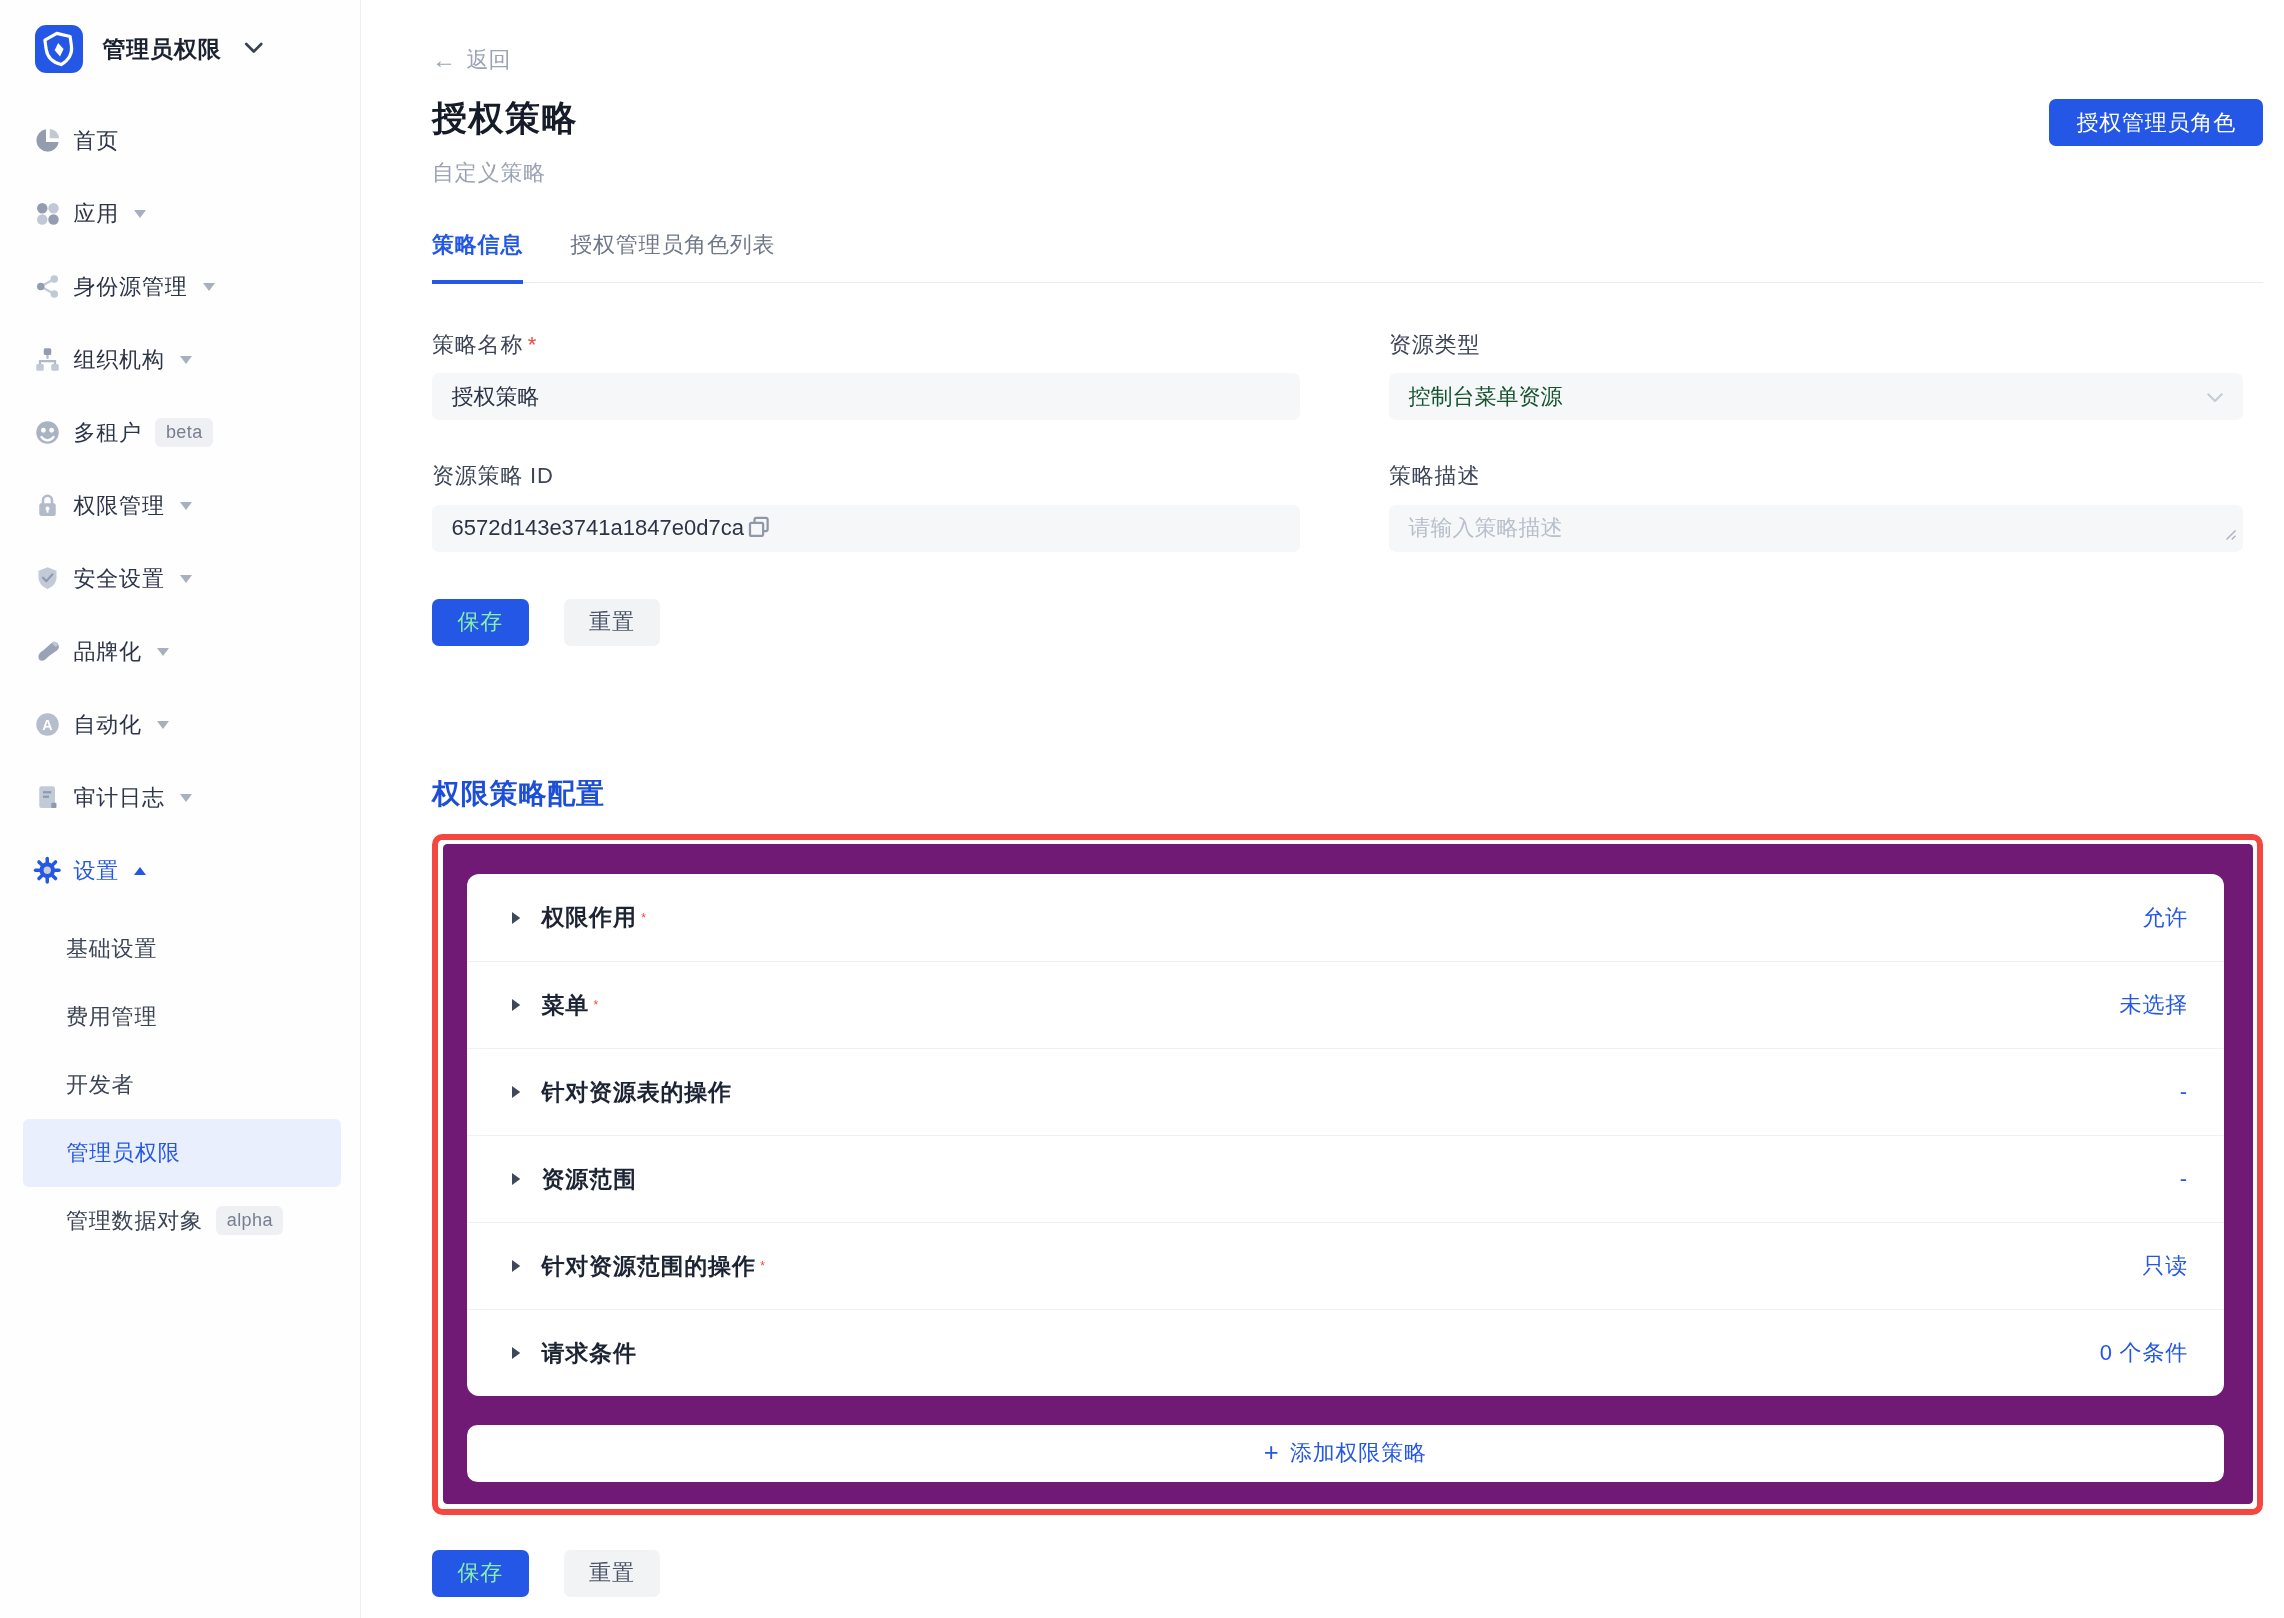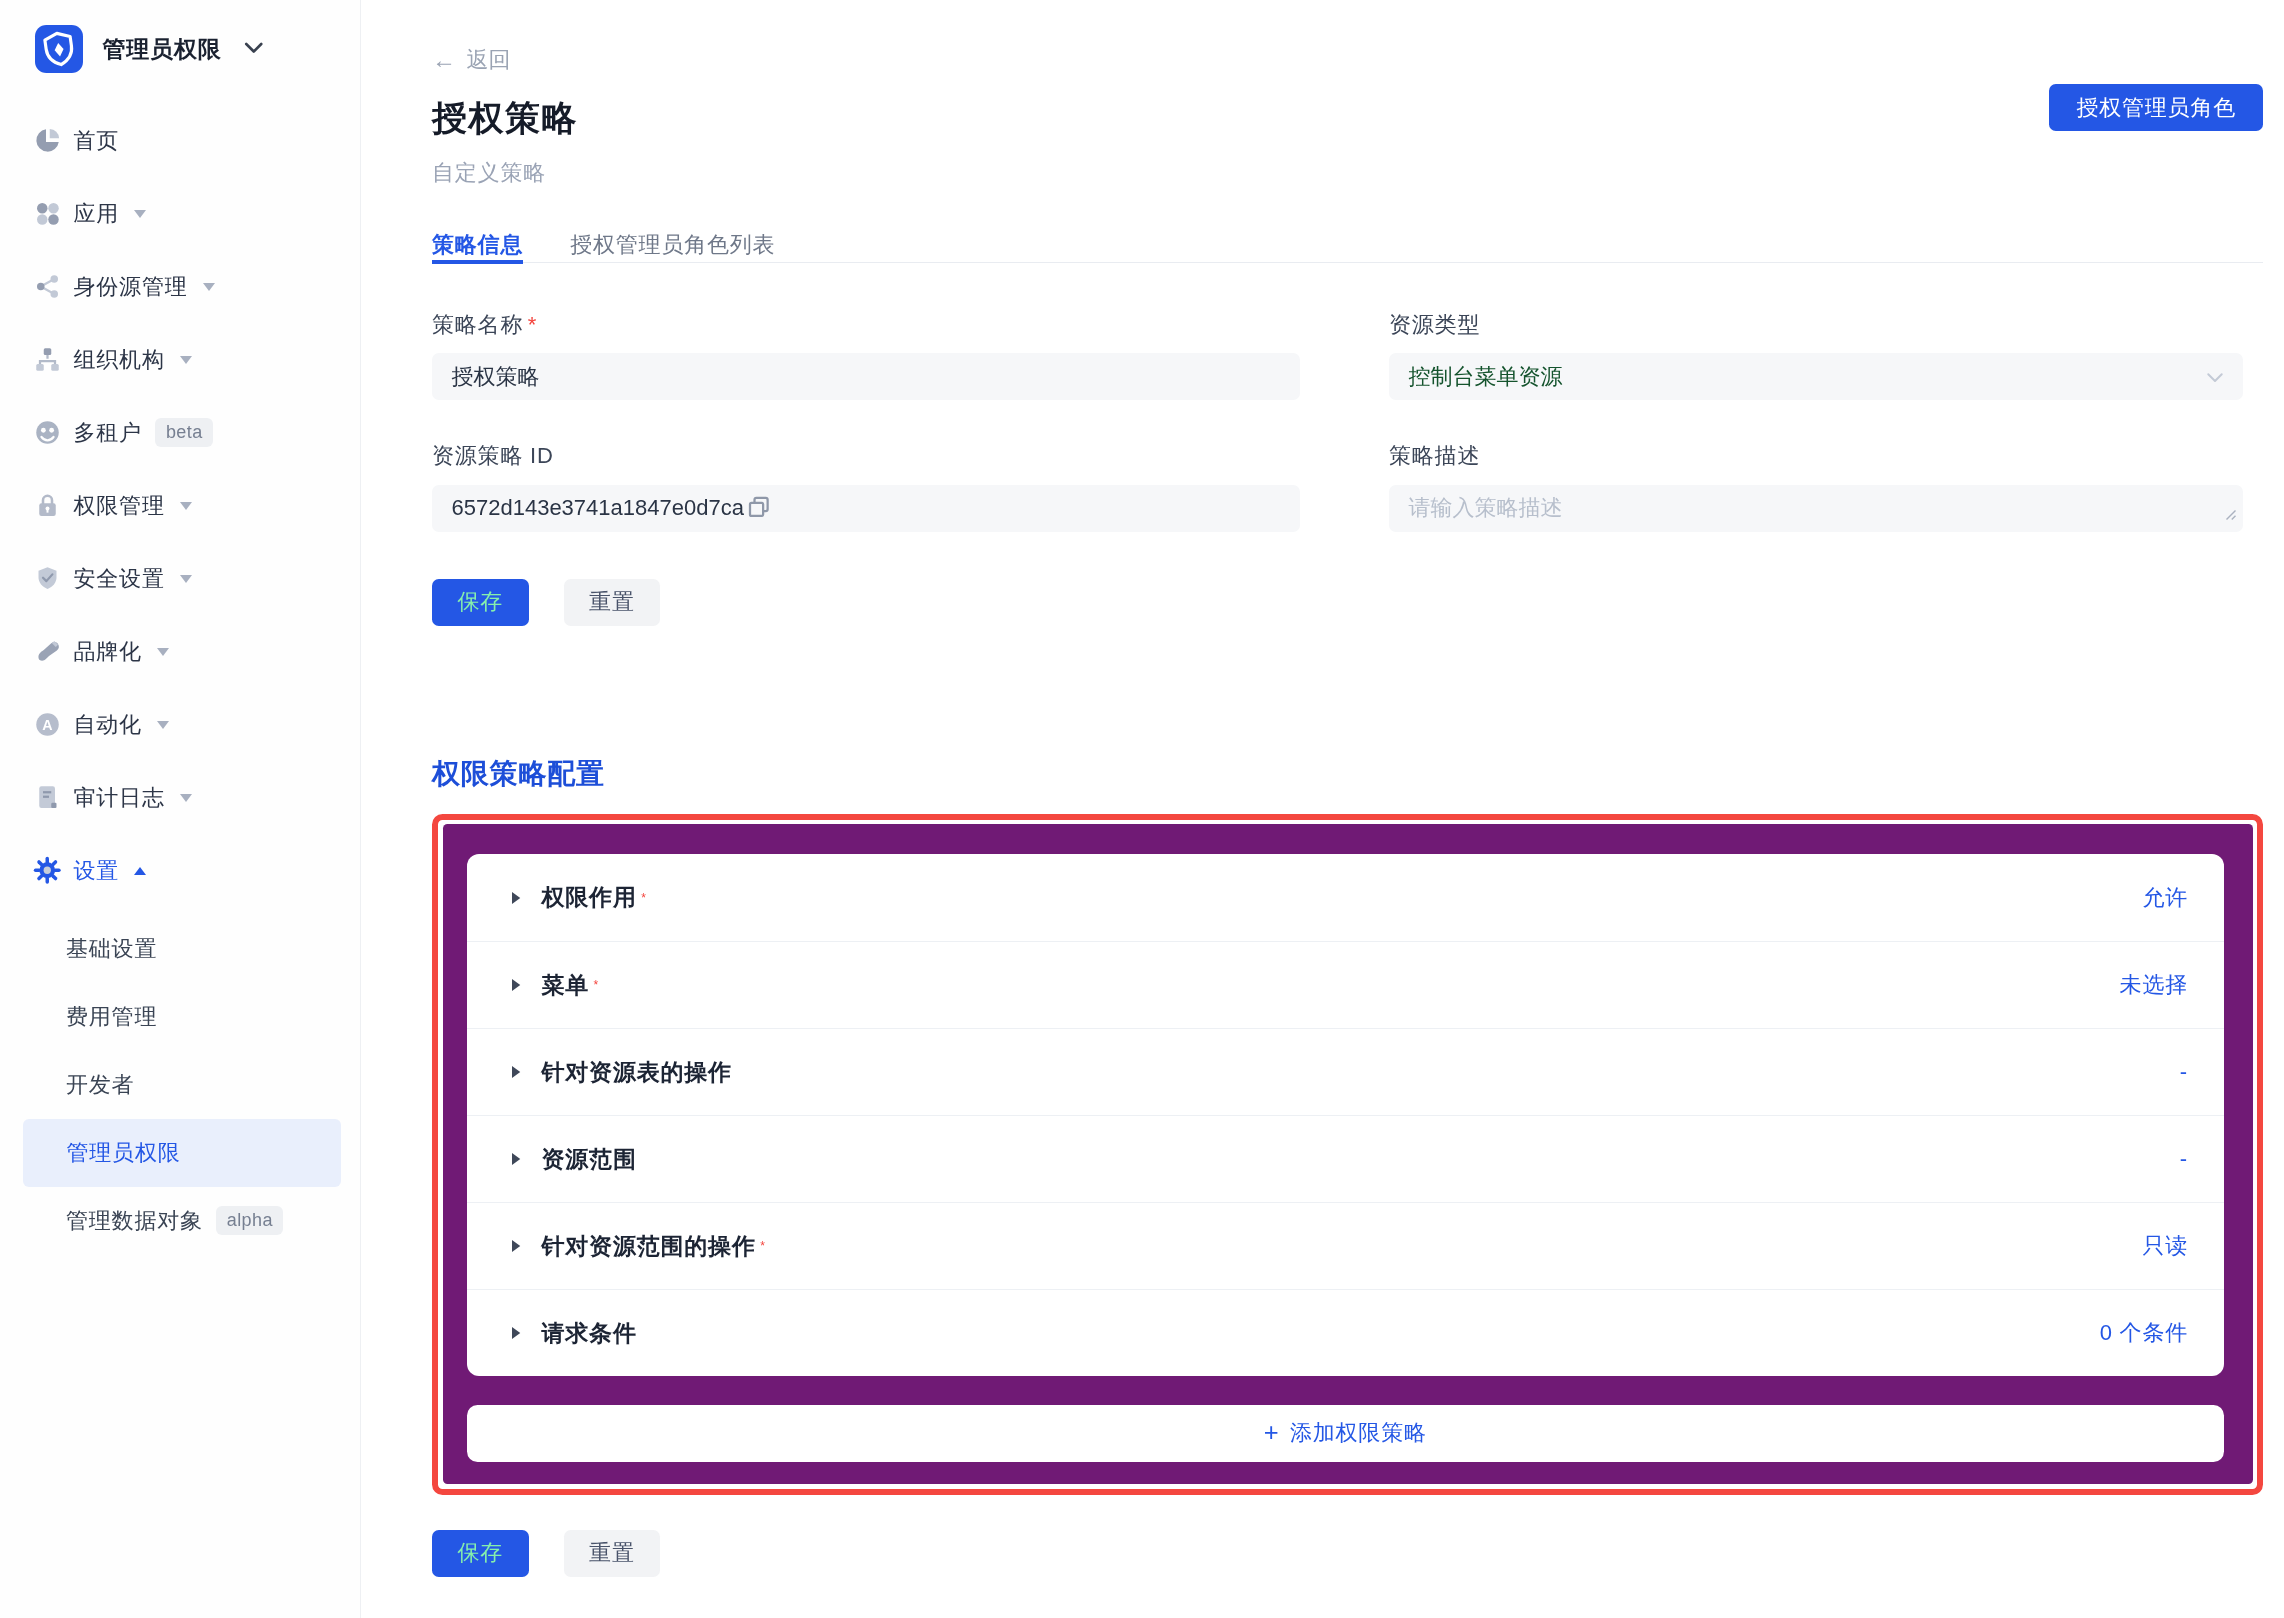--- a/index.html
+++ b/index.html
@@ -36,26 +36,26 @@
   .subnav-item.active { margin:0 19px 0 22.5px; padding-left:44px; background:#e9effc;
     border-radius:6px; color:#2457e5; }
 
   
   .main { position:relative; flex:1; padding:45px 43px 0 71px; }
   .back-link { display:inline-flex; align-items:center; gap:10.5px; font-size:22px; color:#9aa3b3; cursor:pointer; }
   .back-arrow { font-size:24px; line-height:1; }
   .page-title { margin-top:19.5px; font-size:35px; font-weight:700; color:#151b28; letter-spacing:1.5px; }
   .page-subtitle { margin-top:16.5px; font-size:22px; color:#9aa3b5; letter-spacing:0.8px; }
 
-  .primary-btn { position:absolute; top:84px; right:43px; height:47px; padding:0 27px;
+  .primary-btn { position:absolute; top:99px; right:43px; height:47px; padding:0 27px;
     background:#2457e5; color:#ffffff; font-size:22px; border:none; border-radius:6.8px;
     display:flex; align-items:center; cursor:pointer; letter-spacing:0.8px; }
 
   .tabs { margin-top:42px; display:flex; gap:47px; border-bottom:0.8px solid #e9ecf1; }
-  .tab { font-size:22px; color:#6f7889; padding-bottom:0; cursor:pointer; letter-spacing:0.8px; }
+  .tab { font-size:22px; color:#6f7889; padding-bottom:20px; cursor:pointer; letter-spacing:0.8px; }
   .tab.active { color:#2457e5; font-weight:700; border-bottom:4.5px solid #2457e5; margin-bottom:-2.3px; }
 
   .form-grid { margin-top:47px; display:grid; grid-template-columns:868px 854px;
     column-gap:89px; row-gap:41px; }
   .field-label { font-size:22px; color:#3b4557; margin-bottom:13.5px; letter-spacing:0.8px; }
   .req { color:#f4453e; margin-left:4.5px; }
   .control { height:47px; background:#f6f7f9; border-radius:6.8px; display:flex; align-items:center;
     padding:0 19.5px; font-size:22px; color:#2a3445; }
   .control.select { justify-content:space-between; color:#14532d; cursor:pointer; }
   .control.with-icon { }

